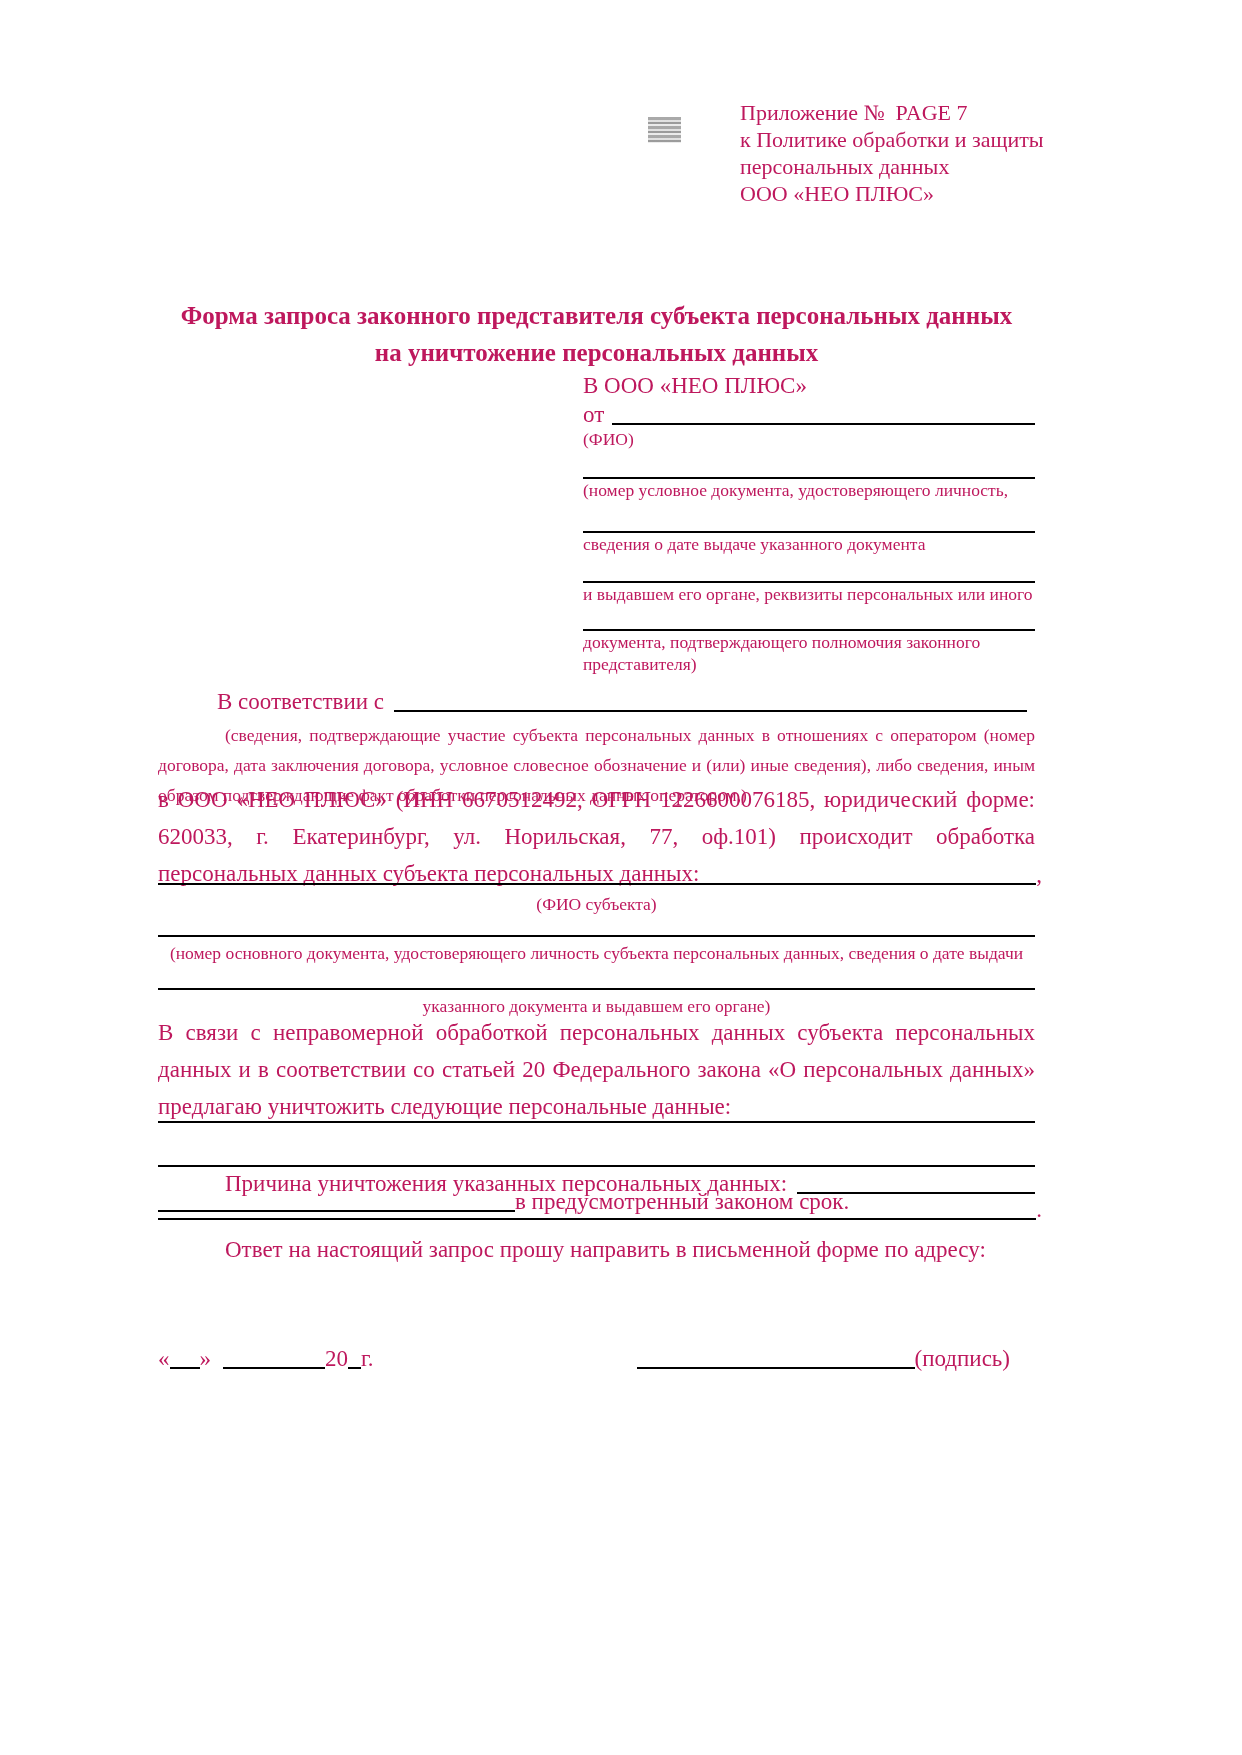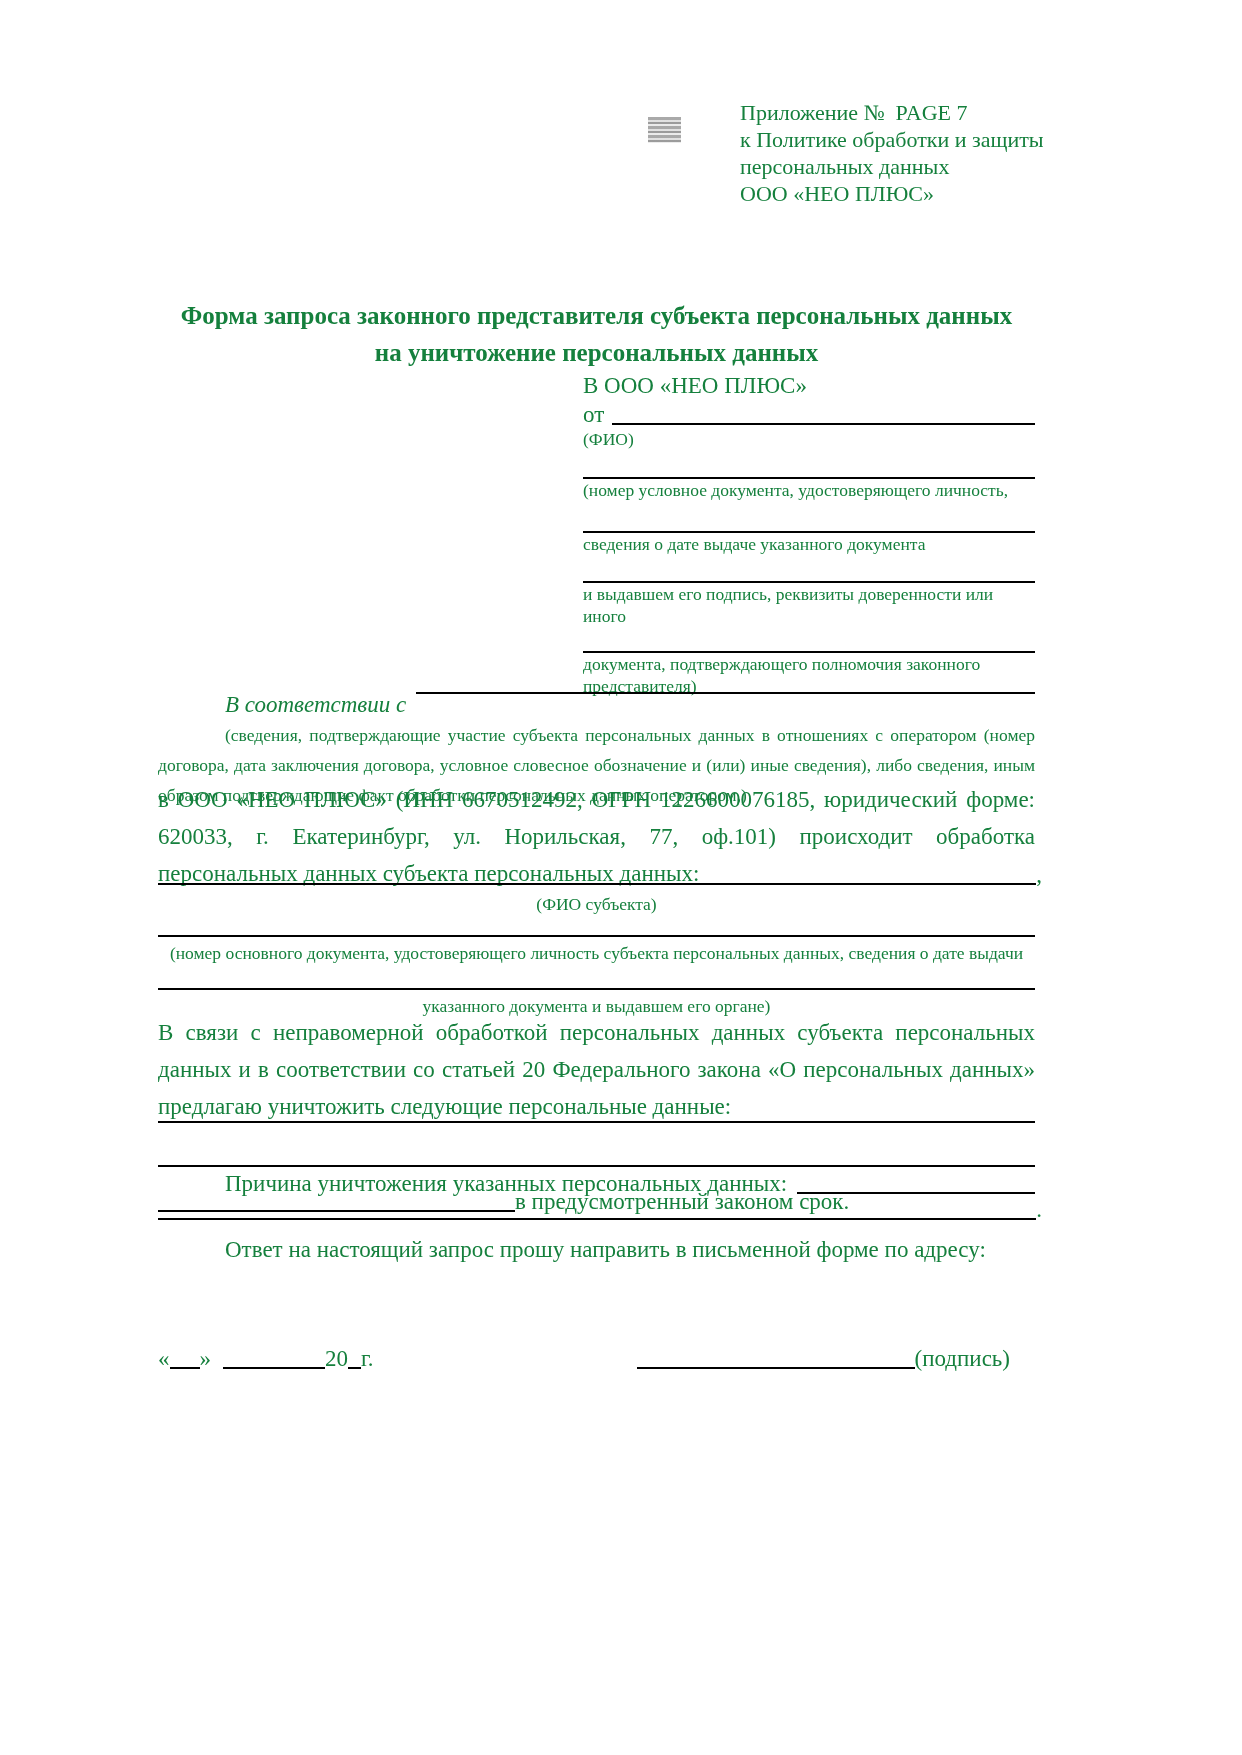--- a/index.html
+++ b/index.html
@@ -3,21 +3,21 @@
 <meta charset="utf-8">
 <style>
   * { margin:0; padding:0; box-sizing:border-box; }
   html,body { background:#888; }
   .page {
     position:relative;
     width:1242px; height:1755px;
     margin:0 auto;
     background:#ffffff;
     font-family:"Liberation Serif","DejaVu Serif",serif;
-    color:#15803d;
+    color:#be185d;
     overflow:hidden;
   }
   .abs { position:absolute; }
 
   
   .hdr-icon{
     left:648px; top:117px; width:33px; height:26px;
     background:repeating-linear-gradient(180deg,#9a9a9a 0 3px,#dcdcdc 3px 5px,#8a8a8a 5px 7px,#e8e8e8 7px 9px);
     opacity:.85;
   }
@@ -31,21 +31,21 @@
   .addr{ left:583px; top:372px; width:452px; font-size:23px; }
   .addr .to{ line-height:28px; }
   .from-row{ display:flex; align-items:flex-end; height:28px; }
   .from-row .lbl{ margin-right:8px; white-space:nowrap; }
   .fill{ flex:1 1 auto; border-bottom:2px solid #000; height:1px; margin-bottom:3px; }
   .cap{ font-size:17.5px; line-height:22px; text-align:left; }
   .sep{ height:0; border-bottom:2px solid #000; }
   .m27{ margin-top:27px; } .m30{ margin-top:30px; } .m26{ margin-top:26px; } .m24{ margin-top:24px; }
 
   
-  .acc-row{ left:158px; top:692px; width:877px; display:flex; height:23px; padding-left:67px; font-size:23px;font-style:italic; }
+  .acc-row{ left:150px; top:692px; width:877px; display:flex; align-items:flex-end; height:23px; padding-left:67px; font-size:23px; }
   .acc-row .lbl{ margin-right:10px; white-space:nowrap; }
   .note{ left:158px; top:720px; width:877px; font-size:17.5px; line-height:30px; text-align:justify; text-indent:67px; }
   .par{ left:158px; width:877px; font-size:23px; line-height:37px; text-align:justify; }
   .op-par{ top:781px; }
   .req-par{ top:1014px; }
 
   .subj-row{ left:158px; top:866px; width:884px; display:flex; align-items:flex-end; height:22px; font-size:23px; }
   .ccap{ left:158px; width:877px; font-size:17.5px; line-height:22px; text-align:center; }
   .rule{ left:158px; width:877px; height:0; border-bottom:2px solid #000; }
 
@@ -85,21 +85,21 @@
     <div class="from-row">
       <span class="lbl">от</span>
       <span class="fill"></span>
     </div>
     <div class="cap">(ФИО)</div>
     <div class="sep m27"></div>
     <div class="cap">(номер условное документа, удостоверяющего личность,</div>
     <div class="sep m30"></div>
     <div class="cap">сведения о дате выдаче указанного документа</div>
     <div class="sep m26"></div>
-    <div class="cap">и выдавшем его подпись, реквизиты доверенности или иного</div>
+    <div class="cap">и выдавшем его органе, реквизиты персональных или иного</div>
     <div class="sep m24"></div>
     <div class="cap">документа, подтверждающего полномочия законного представителя)</div>
   </div>
 
   <div class="abs acc-row">
     <span class="lbl">В соответствии с</span>
     <span class="fill"></span>
   </div>
   <div class="abs note">(сведения, подтверждающие участие субъекта персональных данных в отношениях с оператором (номер договора, дата заключения договора, условное словесное обозначение и (или) иные сведения), либо сведения, иным образом подтверждающие факт обработки персональных данных оператором,)</div>
 

